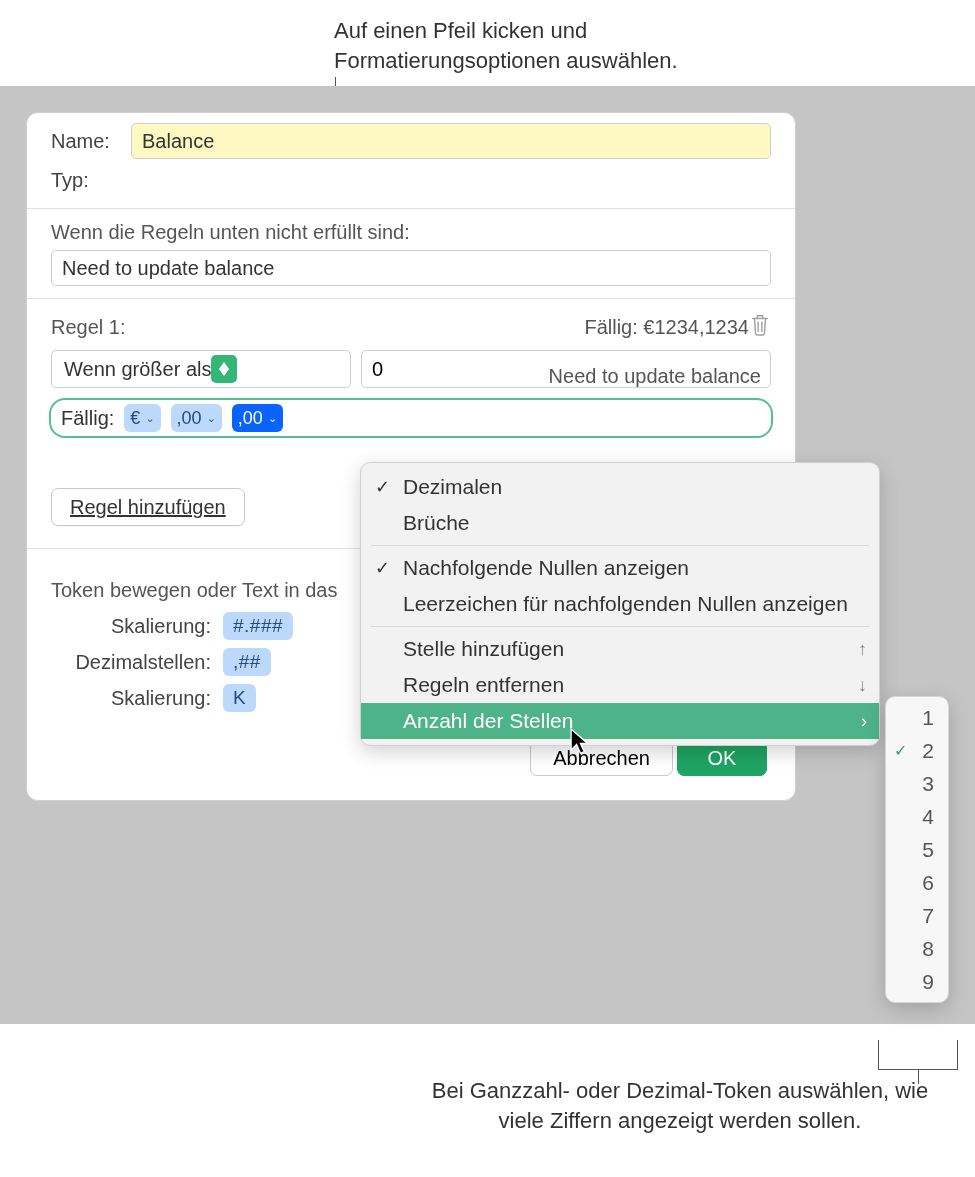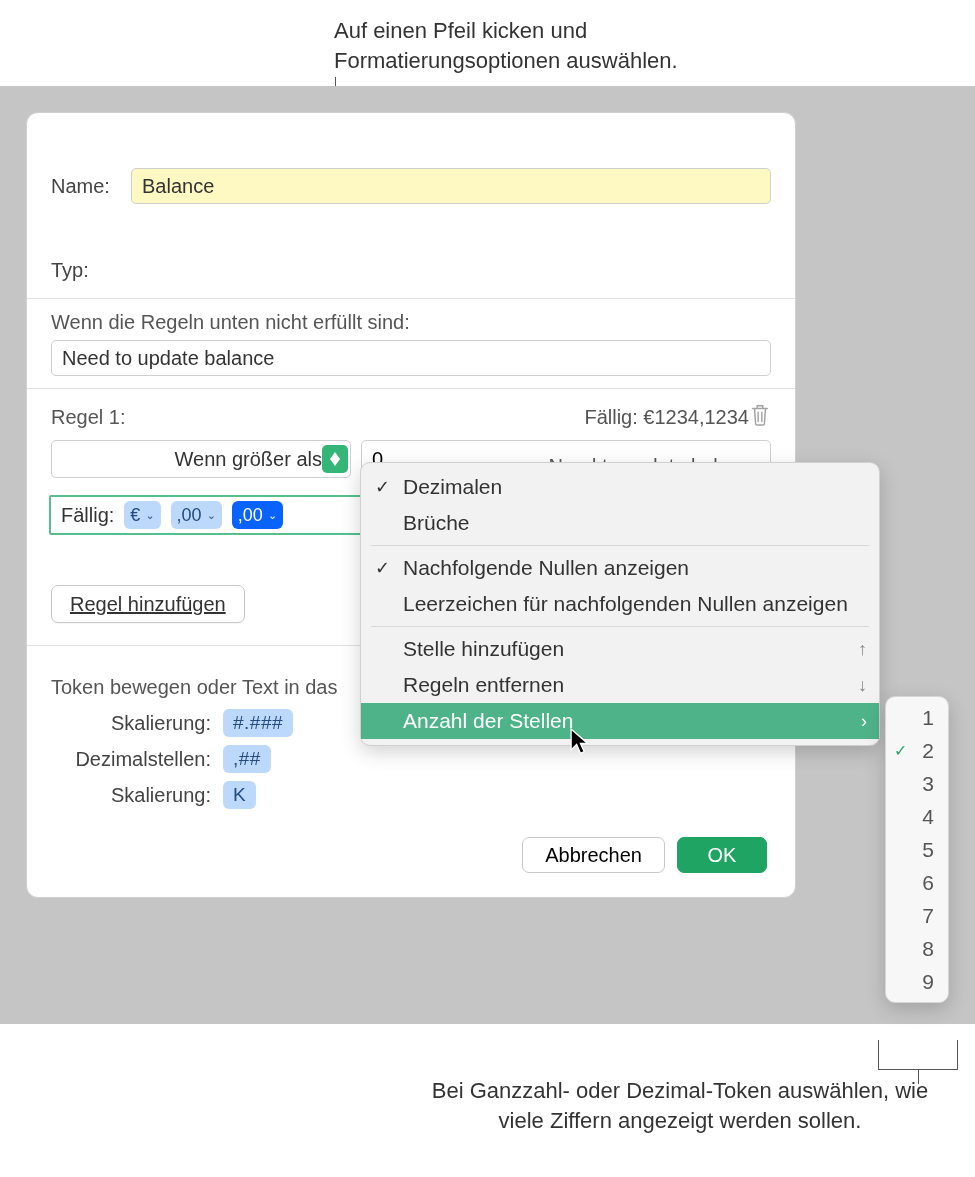--- a/index.html
+++ b/index.html
@@ -44,21 +44,20 @@
       width: 770px;
       background: #fff;
       border-radius: 12px;
       border: 1px solid #d0d0d0;
       padding-bottom: 24px;
     }
     .row {
       display: flex;
       align-items: center;
       padding: 10px 24px;
-      margin-top: 45px;
     }
     .row-label {
       width: 80px;
       text-align: left;
       color: #444;
       font-size: 20px;
     }
     .text-input {
       flex: 1;
       height: 36px;
@@ -131,41 +130,41 @@
     }
     .rule-row {
       display:flex;
       gap:10px;
       padding: 0 24px 10px 24px;
       align-items:center;
     }
     .rule-select {
       display:flex;
       align-items:center;
-      justify-content:flex-end;
+      justify-content:flex-start;
       height:38px;
       width: 300px;
       border:1px solid #cfcfcf;
       border-radius:5px;
       background:#fff;
       padding:0 0 0 12px;
       font-size:20px;
     }
     .rule-value {
       flex:1;
       height:38px;
       border:1px solid #cfcfcf;
       border-radius:5px;
       padding:4px 10px;
       font-size:20px;
     }
     .token-row {
-      margin: 7px 22px 10px 22px;
+      margin: 0 22px 10px 22px;
       border:2px solid #55c08e;
-      border-radius:2px;
+      border-radius:16px;
       height: 40px;
       display:flex;
       align-items:center;
       padding: 0 6px;
       gap: 10px;
       background:#fff;
     }
     .token-label { font-size:20px; color:#333; padding-left:4px;}
     .token {
       height:28px;
@@ -216,21 +215,21 @@
       height:28px;
       display:inline-flex;
       align-items:center;
       padding:0 10px;
       font-size:19px;
       letter-spacing:.5px;
     }
     .dialog-footer {
       display:flex;
       justify-content:flex-end;
-      gap:12px;
+      gap:4px;
       padding: 24px 28px 0 0;
     }
     .btn {
       height:36px;
       border-radius:7px;
       padding:0 22px;
       font-size:20px;
       display:inline-flex;
       align-items:center;
       justify-content:center;

